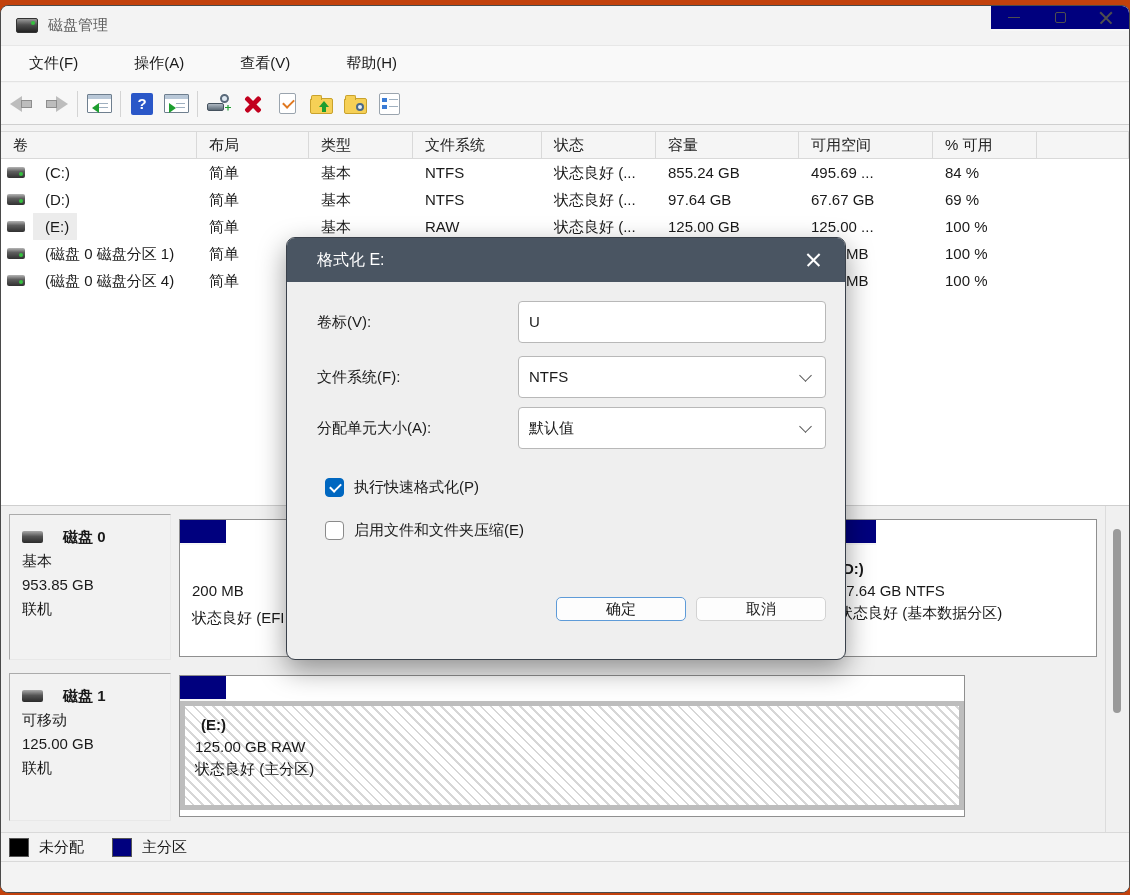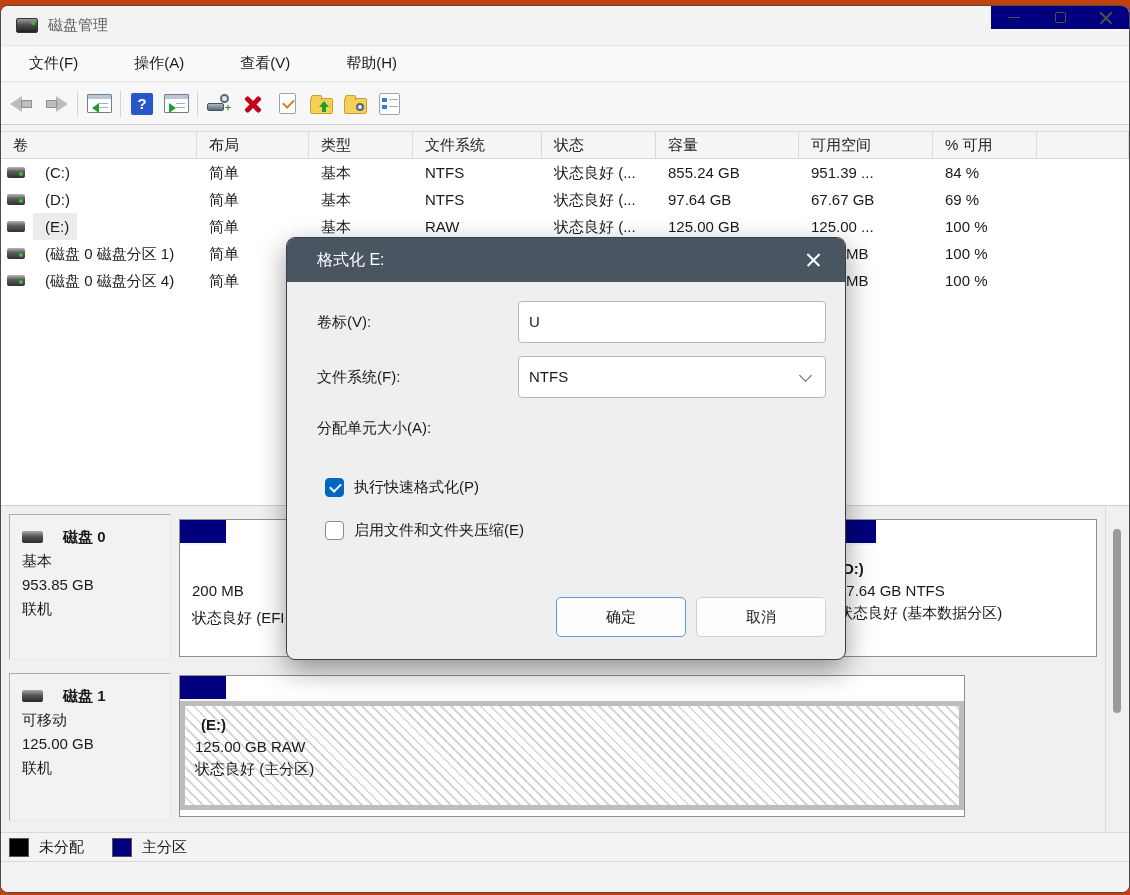--- a/index.html
+++ b/index.html
@@ -112,21 +112,21 @@
   .dlg-x i::before{transform:rotate(45deg);} .dlg-x i::after{transform:rotate(-45deg);}
   .flabel{position:absolute;left:30px;font-size:15px;line-height:42px;}
   .fld{position:absolute;left:231px;width:308px;height:42px;background:#fff;border:1px solid #b8b8b8;border-radius:4px;
        font-size:15px;line-height:40px;padding-left:10px;}
   .chev{position:absolute;right:15px;top:14px;width:9px;height:9px;border-right:1.6px solid #555;border-bottom:1.6px solid #555;transform:rotate(45deg);}
   .cbrow{position:absolute;left:38px;display:flex;align-items:center;gap:10px;font-size:15px;}
   .cb{width:19px;height:19px;border-radius:4px;position:relative;}
   .cb.on{background:#0067c0;border:1px solid #0067c0;}
   .cb.on::after{content:"";position:absolute;left:4px;top:4px;width:9px;height:5px;border-left:2px solid #fff;border-bottom:2px solid #fff;transform:rotate(-45deg);}
   .cb.off{background:#fff;border:1px solid #8a8a8a;}
-  .dbtn{position:absolute;top:359px;width:130px;height:40px;background:#fdfdfd;border-radius:5px;font-size:15px;
+  .dbtn{position:absolute;top:359px;width:130px;height:24px;background:#fdfdfd;border-radius:5px;font-size:15px;
         display:flex;align-items:center;justify-content:center;}
   .dbtn.primary{border:1px solid #5e9bd8;} .dbtn.normal{border:1px solid #d2d2d2;}
 </style>
 </head>
 <body>
 
 <div class="stage">
   <div class="window">
 
     <div class="titlebar">
@@ -227,21 +227,21 @@
       <div class="lgrid vrow">
         <span class="namec">
             <i class="vol-ico green"></i>
             <span>(C:)</span>
           </span>
         <span>简单</span>
         <span>基本</span>
         <span>NTFS</span>
         <span>状态良好 (...</span>
         <span>855.24 GB</span>
-        <span>951.39 ...</span>
+        <span>495.69 ...</span>
         <span>84 %</span>
           <span></span>
       </div>
 
       <div class="lgrid vrow">
         <span class="namec">
             <i class="vol-ico green"></i>
             <span>(D:)</span>
           </span>
         <span>简单</span>
@@ -372,20 +372,24 @@
       <div class="flabel" style="top:63px;">卷标(V):</div>
       <div class="fld" style="top:63px;">U</div>
 
       <div class="flabel" style="top:118px;">文件系统(F):</div>
       <div class="fld" style="top:118px;">
         <span>NTFS</span>
         <span class="chev"></span>
       </div>
 
       <div class="flabel" style="top:169px;">分配单元大小(A):</div>
+      <div class="fld" style="top:169px;">
+        <span>默认值</span>
+        <span class="chev"></span>
+      </div>
 
       <div class="cbrow" style="top:240px;">
         <div class="cb on"></div>
         <span>执行快速格式化(P)</span>
       </div>
       <div class="cbrow" style="top:283px;">
         <div class="cb off"></div>
         <span>启用文件和文件夹压缩(E)</span>
       </div>
 

